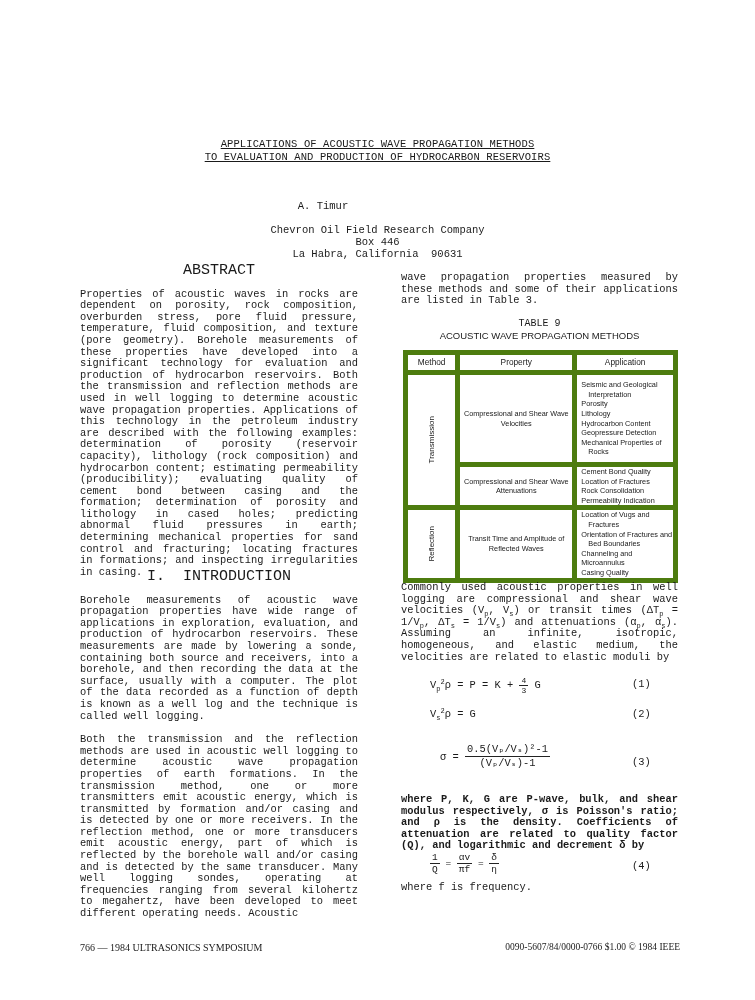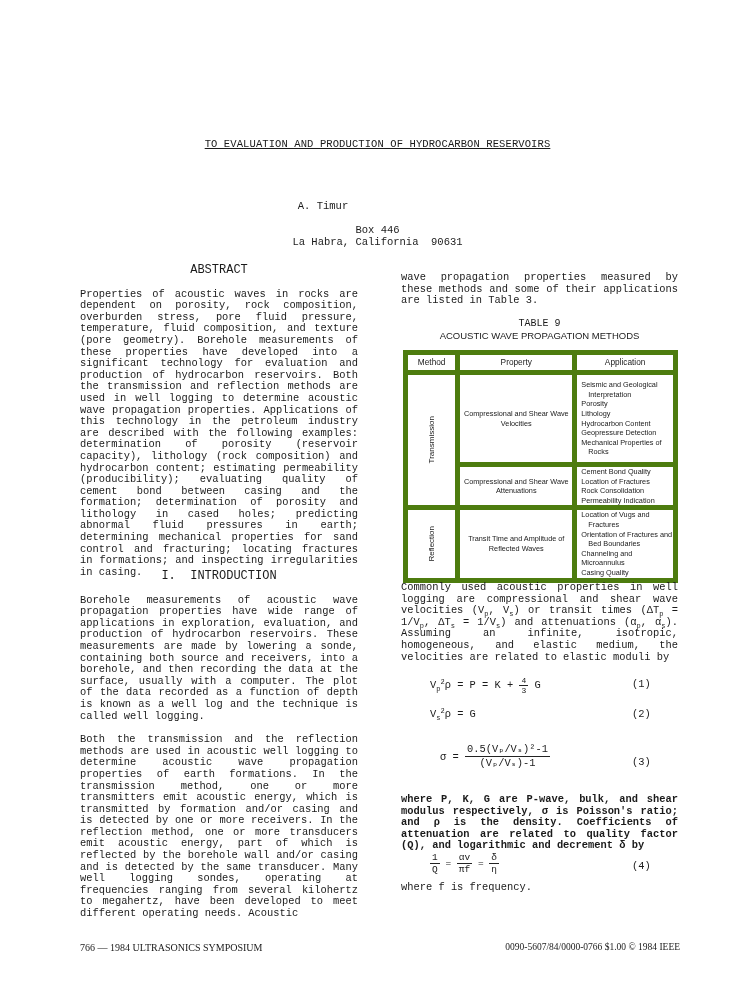--- a/index.html
+++ b/index.html
@@ -11,21 +11,21 @@
   .title-block { position: absolute; left: 0; width: 755px; top: 138px; text-align: center; font-size: 10.5px; line-height: 13px; }
   .title-line { display: inline-block; text-decoration: underline; letter-spacing: 0.1px; }
   .author { position: absolute; left: 0; width: 646px; top: 200px; text-align: center; font-size: 10.5px; }
   .affil { position: absolute; left: 0; width: 755px; top: 224px; text-align: center; font-size: 10.5px; line-height: 12px; }
 
   .col { position: absolute; font-size: 10.4px; line-height: 11.6px; text-align: justify; }
   .col p { margin: 0; }
   .left { left: 80px; width: 278px; }
   .right { left: 401px; width: 277px; }
 
-  .heading { text-align: center; font-size: 12px; }
+  .heading { text-align: center; font-size: 15px; }
   .justify-last { text-align-last: left; }
 
   .table-caption { position: absolute; left: 401px; width: 277px; top: 318px; text-align: center; font-size: 10px; line-height: 12px; }
 
   table.t1 { position: absolute; left: 403px; top: 350px; width: 275px; border-collapse: collapse; font-size: 7.3px; line-height: 9.6px; }
   table.t1 th, table.t1 td { border: 5px solid #4d7c0f; vertical-align: middle; padding: 0; }
   table.t1 th { font-weight: normal; font-size: 8.3px; height: 15px; }
   .m-col { width: 33px; }
   .p-col { width: 112px; text-align: center; }
   .a-col { padding-left: 4px !important; text-align: left; }
@@ -39,24 +39,26 @@
   .frac .num { display: block; border-bottom: 1px solid #222; padding: 0 2px; }
   .frac .den { display: block; padding: 0 2px; }
 
   .footer-left { position: absolute; left: 80px; top: 942px; font-size: 10px; }
   .footer-right { position: absolute; right: 75px; top: 942px; font-size: 9.5px; }
 </style>
 </head>
 <body>
 
 <div class="title-block mono">
+  <div><span class="title-line">APPLICATIONS OF ACOUSTIC WAVE PROPAGATION METHODS</span></div>
   <div><span class="title-line">TO EVALUATION AND PRODUCTION OF HYDROCARBON RESERVOIRS</span></div>
 </div>
 <div class="author mono">A. Timur</div>
 <div class="affil mono">
+  <div>Chevron Oil Field Research Company</div>
   <div>Box 446</div>
   <div style="white-space:pre">La Habra, California  90631</div>
 </div>
 
 <div class="col left mono" style="top:265px;">
   <p class="heading">ABSTRACT</p>
   <p style="margin-top:12px;" class="justify-last">Properties of acoustic waves in rocks are dependent on porosity, rock composition, overburden stress, pore fluid pressure, temperature, fluid composition, and texture (pore geometry). Borehole measurements of these properties have developed into a significant technology for evaluation and production of hydrocarbon reservoirs.  Both the transmission and reflection methods are used in well logging to determine acoustic wave propagation properties.  Applications of this technology in the petroleum industry are described with the following examples: determination of porosity (reservoir capacity), lithology (rock composition) and hydrocarbon content; estimating permeability (producibility); evaluating quality of cement bond between casing and the formation; determination of porosity and lithology in cased holes; predicting abnormal fluid pressures in earth; determining mechanical properties for sand control and fracturing; locating fractures in formations; and inspecting irregularities in casing.</p>
 </div>
 
 <div class="col left mono" style="top:571px;">

